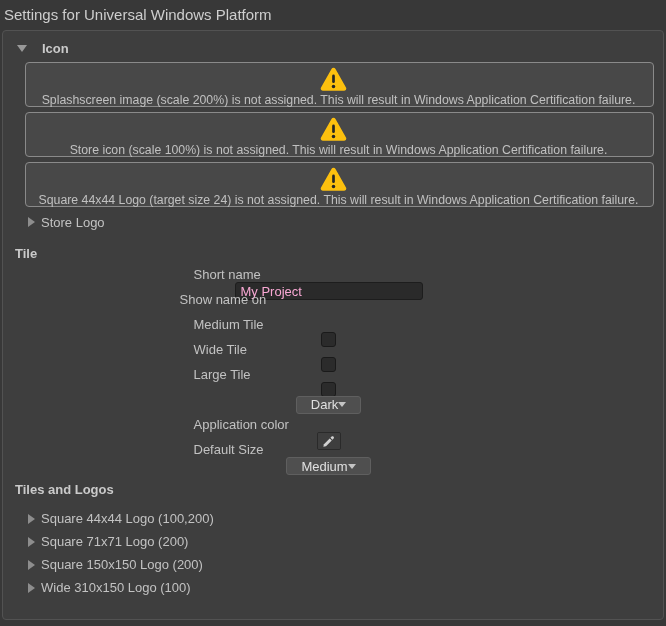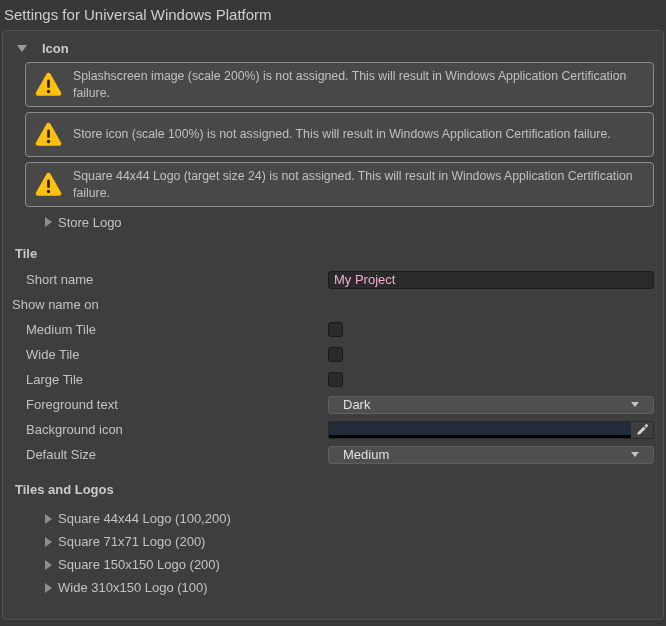--- a/index.html
+++ b/index.html
@@ -43,35 +43,36 @@
   
   .warnings { margin:4px 9px 0 22px; }
   .warning {
     display:flex; align-items:center;
     background:#484848;
     border:1px solid #8a8a8a;
     border-radius:4px;
     padding:4px 10px 4px 8px;
     height:45px;
     margin-bottom:5px;
+    flex-direction:column;
   }
   .warning .w-icon { flex:none; width:28px; margin-right:11px; display:flex; align-items:center; justify-content:center; }
   .warning .w-text { font-size:12.3px; line-height:1.33; color:#c0c0c0; }
 
   
-  .fold-row { display:flex; align-items:center; margin-left:42px; height:18px; }
+  .fold-row { display:flex; align-items:center; margin-left:25px; height:18px; }
   .fold-row .label { margin-left:6px; color:#c2c2c2; }
   .store-logo-row { margin-top:6px; }
 
   
   .section-header { margin:15px 0 0 12px; font-weight:bold; color:#cacaca; height:17px; }
 
   
   .props { margin-top:4px; }
-  .prop-row { display:flex; align-items:center; height:25px; }
+  .prop-row { display:flex; align-items:center; height:25px;flex-direction:column; }
   .prop-label { width:325px; padding-left:23px; color:#c2c2c2; flex:none; }
   .prop-label.indent0 { padding-left:9px; }
   .prop-field { flex:1; margin-right:9px; display:flex; align-items:center; }
 
   .text-field {
     width:100%; height:18px;
     background:#2a2a2a;
     border:1px solid #1d1d1d;
     border-radius:3px;
     color:#f9a8d4;
@@ -207,31 +208,30 @@
       </div>
 
       <div class="prop-row">
         <span class="prop-label">Large Tile</span>
         <span class="prop-field">
           <span class="checkbox"></span>
         </span>
       </div>
 
       <div class="prop-row">
-        <span class="prop-label">Foreground text</span>
         <span class="prop-field">
           <span class="popup">
             <span class="popup-value">Dark</span>
             <span class="arrow"></span>
           </span>
         </span>
       </div>
 
       <div class="prop-row">
-        <span class="prop-label">Background icon</span>
+        <span class="prop-label">Application color</span>
         <span class="prop-field">
           <span class="color-field">
             <span class="color-swatch" style="background-color: rgb(34, 44, 56);">
               <span class="alpha-bar"></span>
             </span>
             <span class="eyedropper-btn">
               <svg width="13" height="13" viewBox="0 0 16 16">
                 <path d="M1.6 14.6 l0.8 -3.3 7.1 -7.1 2.5 2.5 -7.1 7.1 z" fill="#d2d2d2"></path>
                 <path d="M10.4 3.3 l1.4 -1.4 c0.6 -0.6 1.6 -0.6 2.2 0 l0.3 0.3 c0.6 0.6 0.6 1.6 0 2.2 l-1.4 1.4 z" fill="#d2d2d2"></path>
               </svg>

